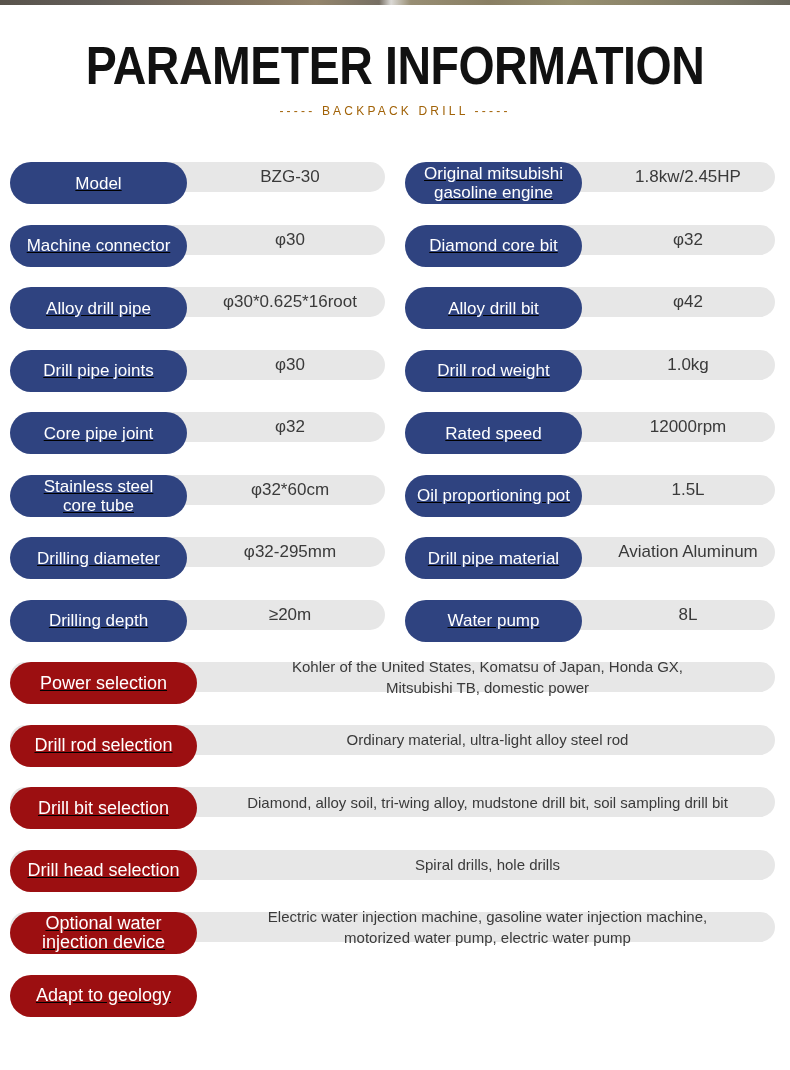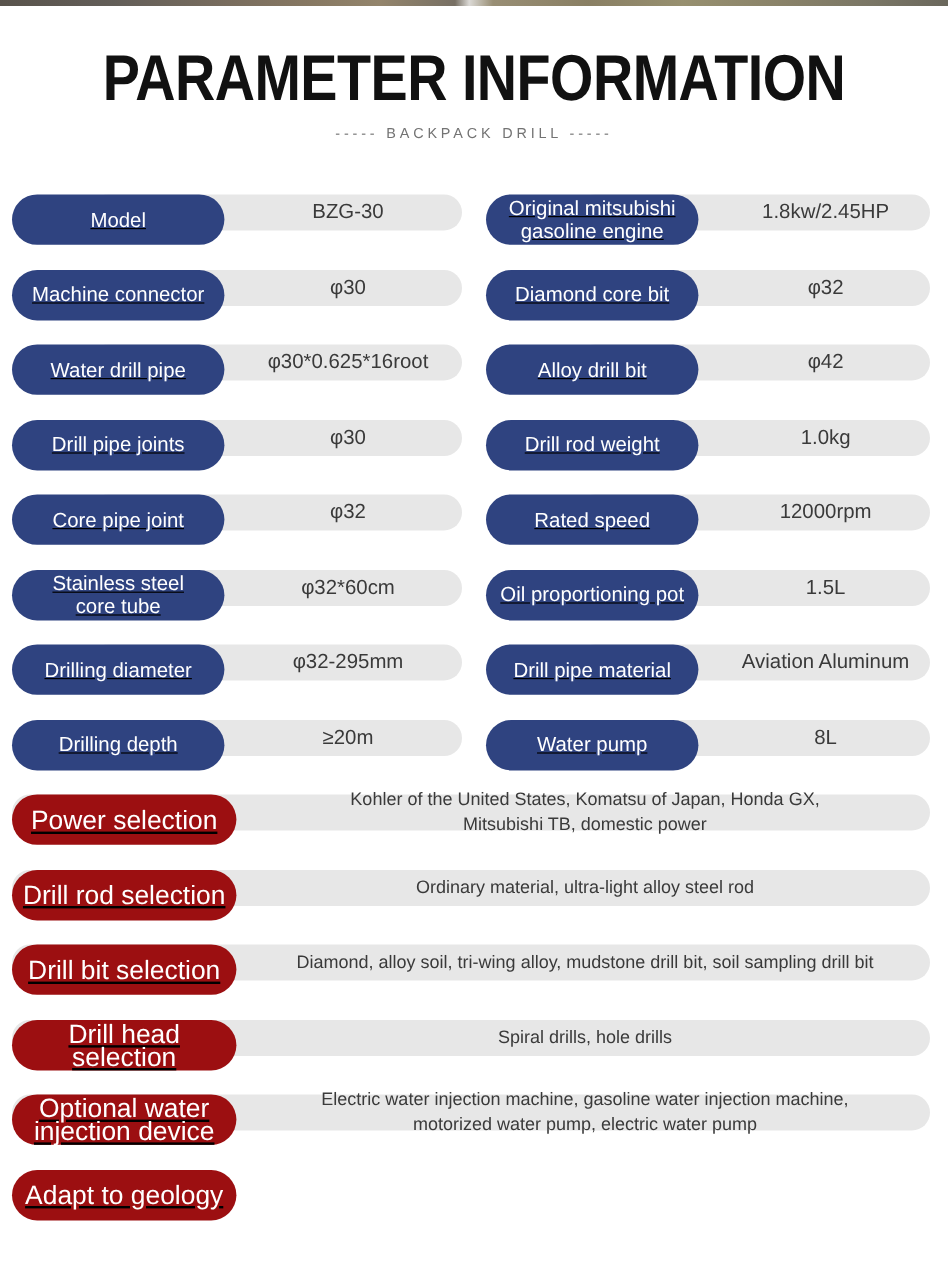--- a/index.html
+++ b/index.html
@@ -43,21 +43,21 @@
     color: #111111;
     letter-spacing: -0.5px;
     transform: scaleX(0.86);
     transform-origin: center center;
     margin: 0;
     white-space: nowrap;
   }
   #page-subtitle {
     margin-top: 10px;
     font-size: 12px;
-    color: #737373;
+    color: #a16207;
     letter-spacing: 3.2px;
     font-weight: normal;
     white-space: nowrap;
   }
 
   
   #spec-grid {
     position: absolute;
     top: 155px;
     left: 0;
@@ -144,21 +144,21 @@
     font-size: 15px;
     line-height: 21px;
     white-space: pre-line;
   }
   .wide-row .label-pill {
     background: #9c0f11;
     width: 187px;
     min-width: 187px;
   }
   .wide-row .label-pill .label-text {
-    font-size: 22px;
+    font-size: 18px;
     line-height: 19px;
   }
 </style>
 </head>
 <body>
 
 <div id="top-strip"></div>
 
 <div id="header">
   <div id="page-title">PARAMETER INFORMATION</div>
@@ -182,21 +182,21 @@
           </div>
           <div class="label-pill">
             <div class="label-text">Machine connector</div>
           </div>
         </div>
         <div class="spec-row">
           <div class="value-pane">
             <div class="value-text">φ30*0.625*16root</div>
           </div>
           <div class="label-pill">
-            <div class="label-text">Water drill pipe</div>
+            <div class="label-text">Alloy drill pipe</div>
           </div>
         </div>
         <div class="spec-row">
           <div class="value-pane">
             <div class="value-text">φ30</div>
           </div>
           <div class="label-pill">
             <div class="label-text">Drill pipe joints</div>
           </div>
         </div>

